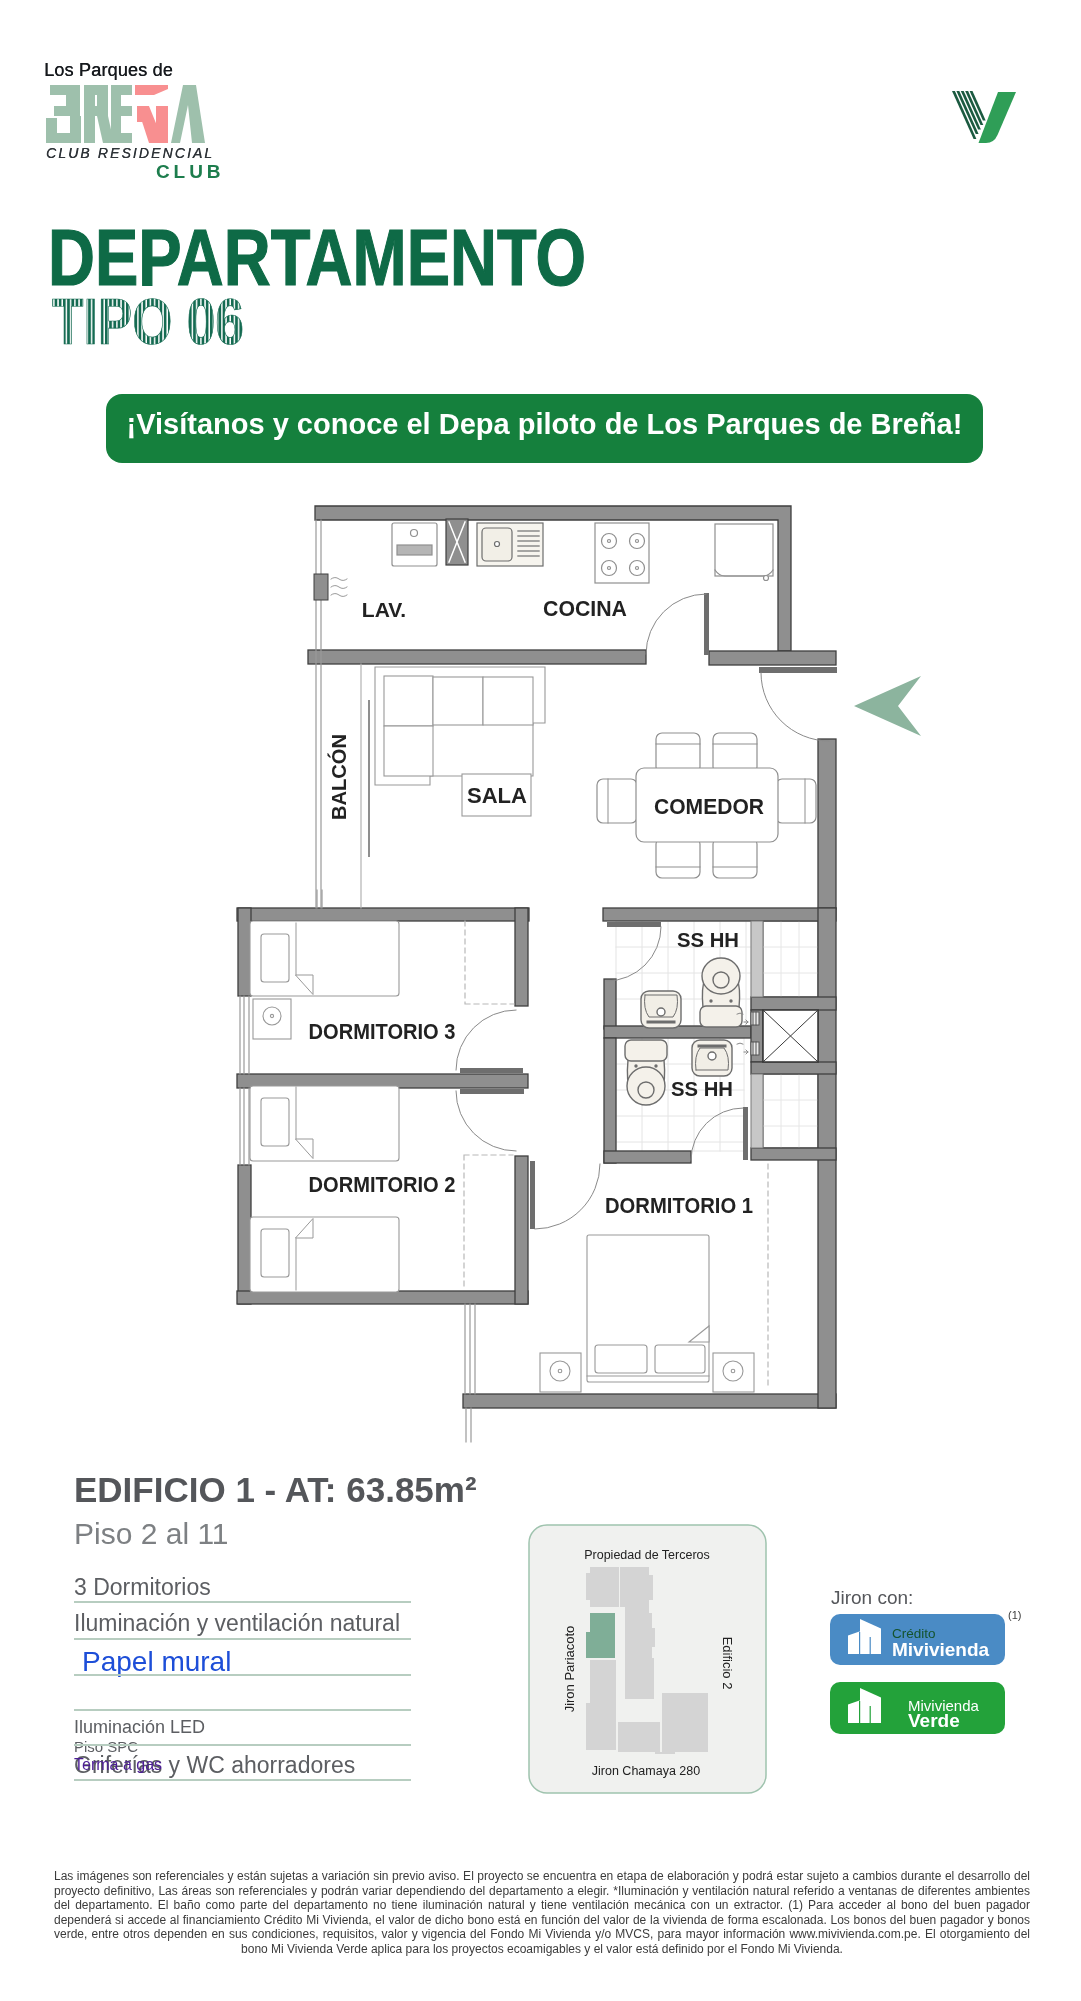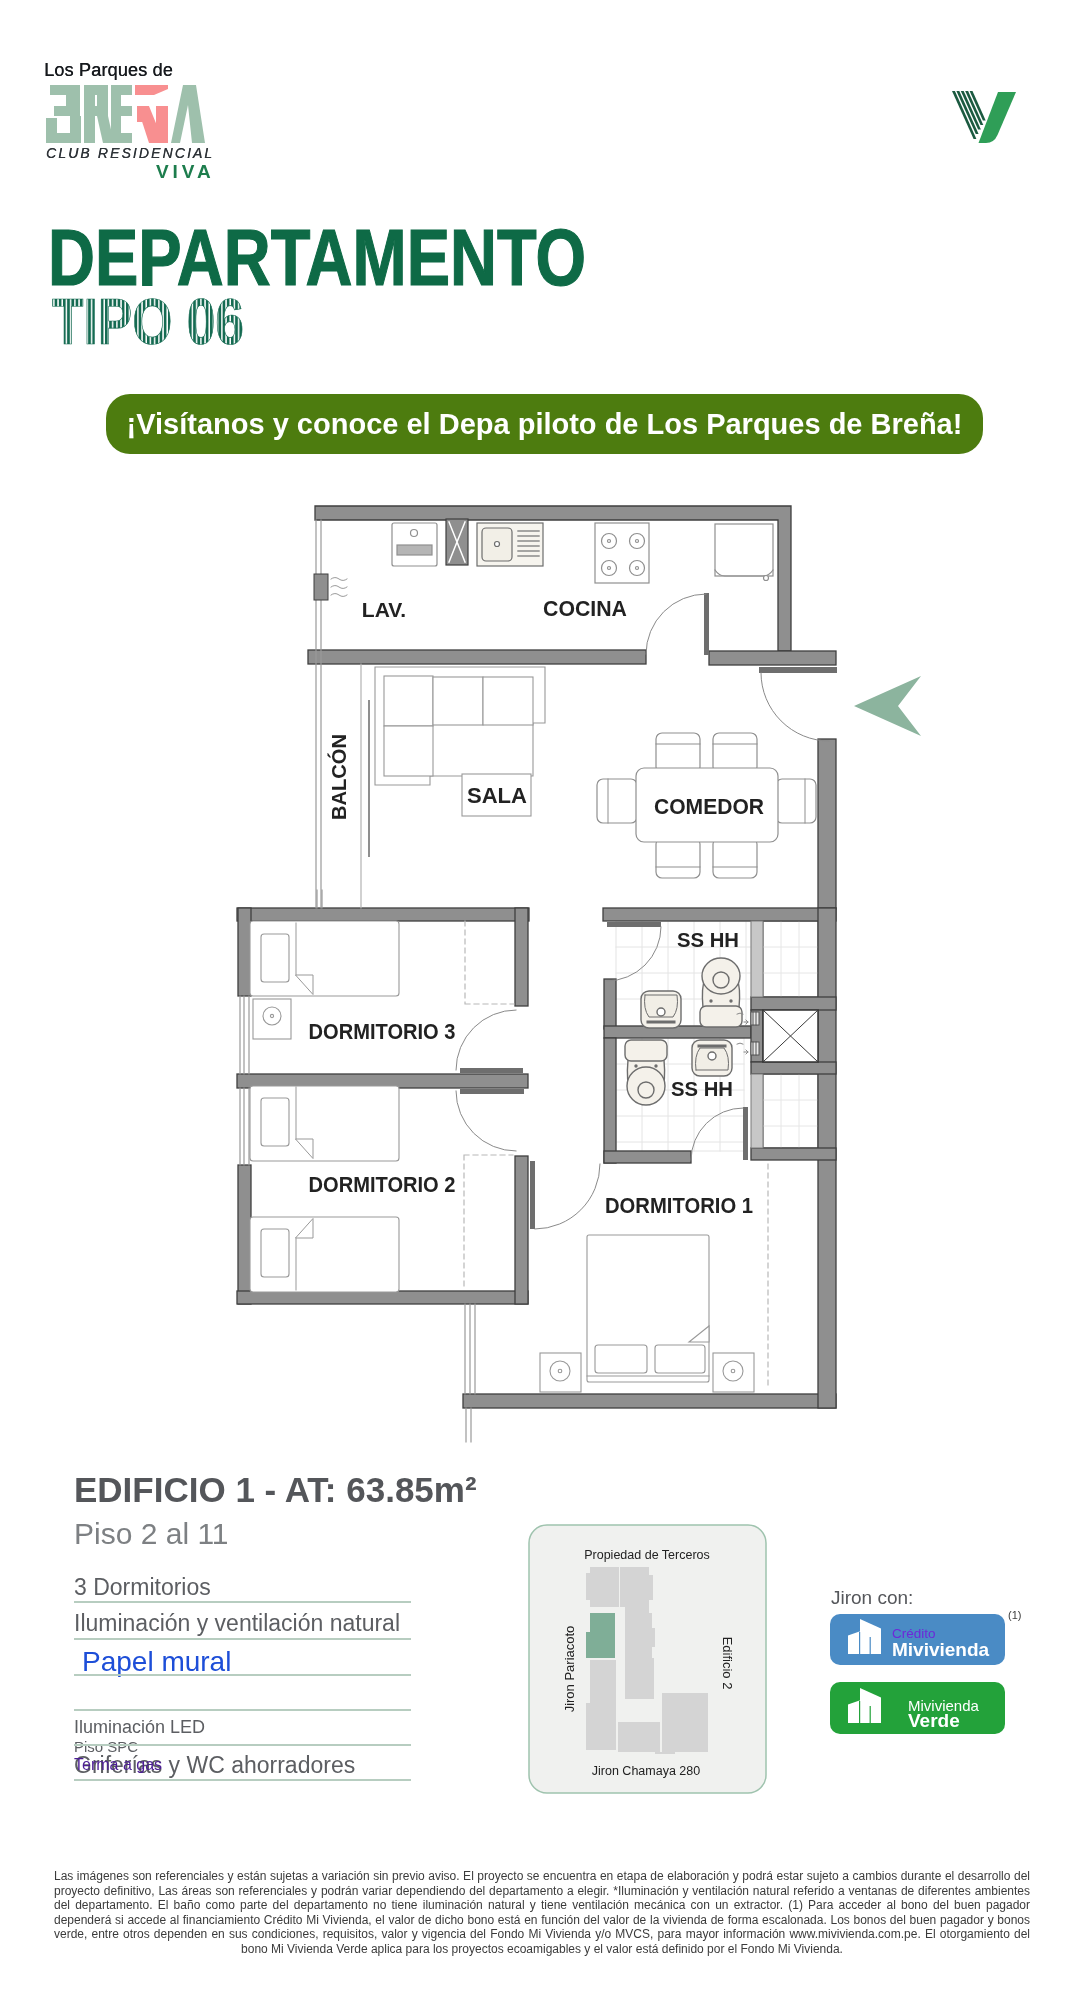--- a/index.html
+++ b/index.html
@@ -42,21 +42,21 @@
     <rect x="111" y="22" width="12" height="37"></rect>
   </g>
   <g fill="#9ec0ac">
 
     <path d="M138 1 L151 1 L160 59 L147 59 L143 21 L135 59 L126 59 Z"></path>
   </g>
 </svg>
 
 <div class="abs" style="left:46px;top:145px;font-size:14px;color:#2e3338;letter-spacing:2.1px;text-shadow:0.3px 0 0 #2e3338;font-style:italic;">CLUB RESIDENCIAL</div>
 
-<div class="abs" style="left:156px;top:161px;font-size:19px;font-weight:bold;color:#1d7d4d;letter-spacing:3.9px;">VIVA</div>
+<div class="abs" style="left:156px;top:161px;font-size:19px;font-weight:bold;color:#1d7d4d;letter-spacing:3.9px;">CLUB</div>
 
 <svg class="abs" style="left:950px;top:89px;" width="68" height="56" viewBox="0 0 68 56">
   <g fill="#1b5a40">
     <polygon points="2,2 4.9,2 26.4,50 23.6,50"></polygon>
     <polygon points="6.4,2 9.3,2 28.6,45 25.8,45"></polygon>
     <polygon points="10.8,2 13.7,2 30.9,40.5 28.1,40.5"></polygon>
     <polygon points="15.2,2 18.1,2 33.3,36 30.5,36"></polygon>
     <polygon points="19.6,2 22.5,2 35.7,31.5 32.9,31.5"></polygon>
   </g>
   <path d="M48,3 H66 L47.5,46 Q44,54 36,54 L28.5,54 Z" fill="#2f9e57"></path>
@@ -67,21 +67,21 @@
     <pattern id="stripe" width="4.2" height="4.2" patternUnits="userSpaceOnUse">
       <rect width="4.2" height="4.2" fill="#fff"></rect>
       <rect width="2.7" height="4.2" fill="#156b52"></rect>
     </pattern>
   </defs>
   <text x="48" y="75" font-size="79" font-weight="bold" fill="#0e6a46" stroke="#0e6a46" stroke-width="1.2" textLength="538" lengthAdjust="spacingAndGlyphs">DEPARTAMENTO</text>
 
   <text x="52" y="134" font-size="64" font-weight="bold" fill="url(#stripe)" stroke="#156b52" stroke-width="0.7" textLength="192" lengthAdjust="spacingAndGlyphs">TIPO 06</text>
 </svg>
 
-<div class="abs" style="left:106px;top:394px;width:877px;height:60px;border-radius:24px;background:#4d7c0f;
+<div class="abs" style="left:106px;top:394px;width:877px;height:69px;border-radius:16px;background:#15803d;
      color:#fff;font-weight:bold;font-size:29px;text-align:center;line-height:60px;">¡Visítanos y conoce el Depa piloto de Los Parques de Breña!</div>
 
 <svg class="abs" style="left:230px;top:495px;" width="710" height="960" viewBox="230 495 710 960">
   <g id="plan" stroke-linecap="square">
 
     <g stroke="#e4e4e4" stroke-width="1">
       <rect x="616" y="921" width="135" height="105" fill="#fff"></rect>
       <path d="M642 921V1026M668 921V1026M694 921V1026M720 921V1026M746 921V1026M616 947H751M616 973H751M616 999H751" fill="none"></path>
     </g>
 
@@ -453,21 +453,21 @@
 
 <div class="abs" style="left:831px;top:1587px;font-size:19px;color:#55575b;">Jiron con:</div>
 
 <div class="abs" style="left:830px;top:1614px;width:175px;height:51px;border-radius:10px;background:#4a8bc5;"></div>
 <svg class="abs" style="left:848px;top:1619px;" width="33" height="35" viewBox="0 0 33 35">
   <polygon points="12,0 33,9.5 33,35 12,35" fill="#fff"></polygon>
   <polygon points="0,16.4 11.4,12.5 22.2,17.8 22.2,35 0,35" fill="#fff"></polygon>
   <line x1="11.6" y1="13" x2="11.6" y2="35" stroke="#4a8bc5" stroke-width="1.2"></line>
   <line x1="22.2" y1="18" x2="22.2" y2="35" stroke="#4a8bc5" stroke-width="1.2"></line>
 </svg>
-<div class="abs" style="left:892px;top:1626px;color:#6d28d9;font-size:13.5px;">Crédito</div>
+<div class="abs" style="left:892px;top:1626px;color:#14532d;font-size:13.5px;">Crédito</div>
 <div class="abs" style="left:892px;top:1639px;color:#fff;font-size:19px;font-weight:bold;">Mivivienda</div>
 
 <div class="abs" style="left:1008px;top:1609px;font-size:11px;color:#3c3c3c;">(1)</div>
 
 <div class="abs" style="left:830px;top:1682px;width:175px;height:52px;border-radius:10px;background:#23a23a;"></div>
 <svg class="abs" style="left:848px;top:1688px;" width="33" height="35" viewBox="0 0 33 35">
   <polygon points="12,0 33,9.5 33,35 12,35" fill="#fff"></polygon>
   <polygon points="0,16.4 11.4,12.5 22.2,17.8 22.2,35 0,35" fill="#fff"></polygon>
   <line x1="11.6" y1="13" x2="11.6" y2="35" stroke="#23a23a" stroke-width="1.2"></line>
   <line x1="22.2" y1="18" x2="22.2" y2="35" stroke="#23a23a" stroke-width="1.2"></line>

